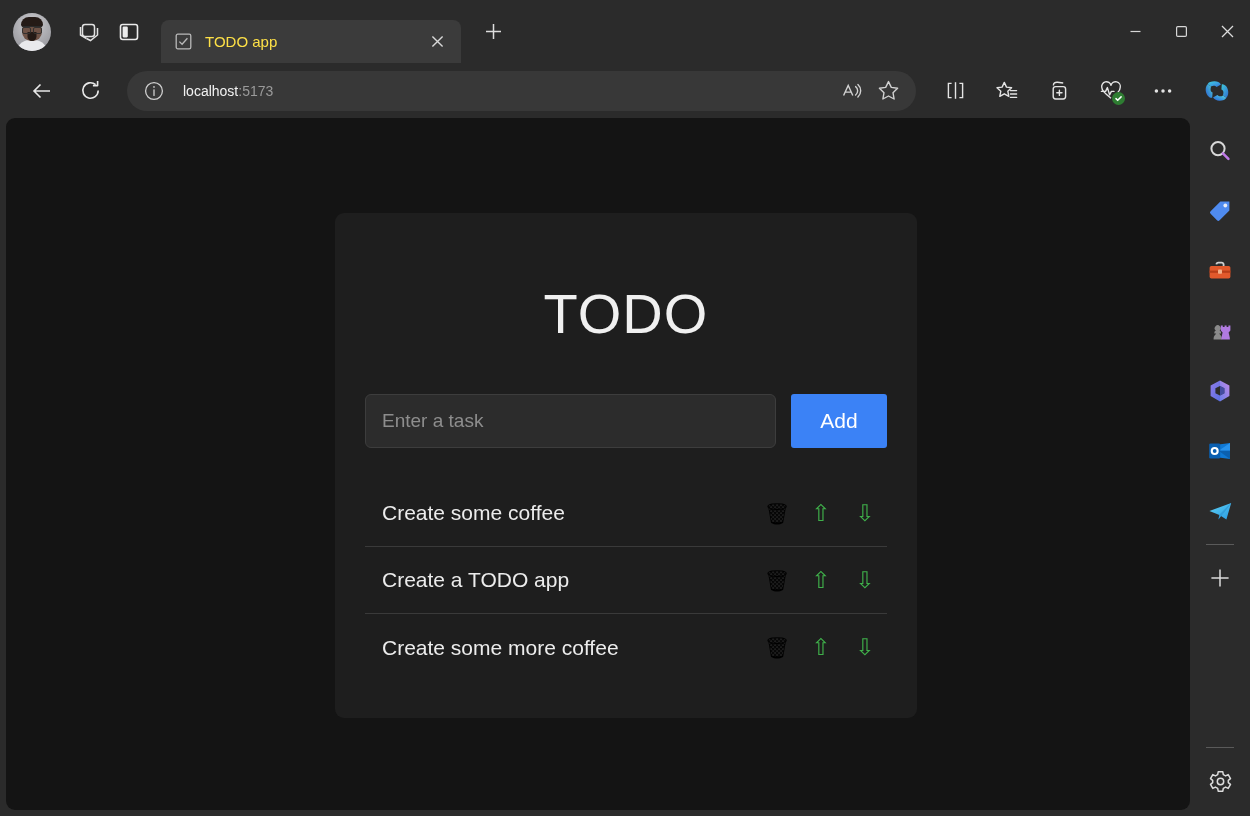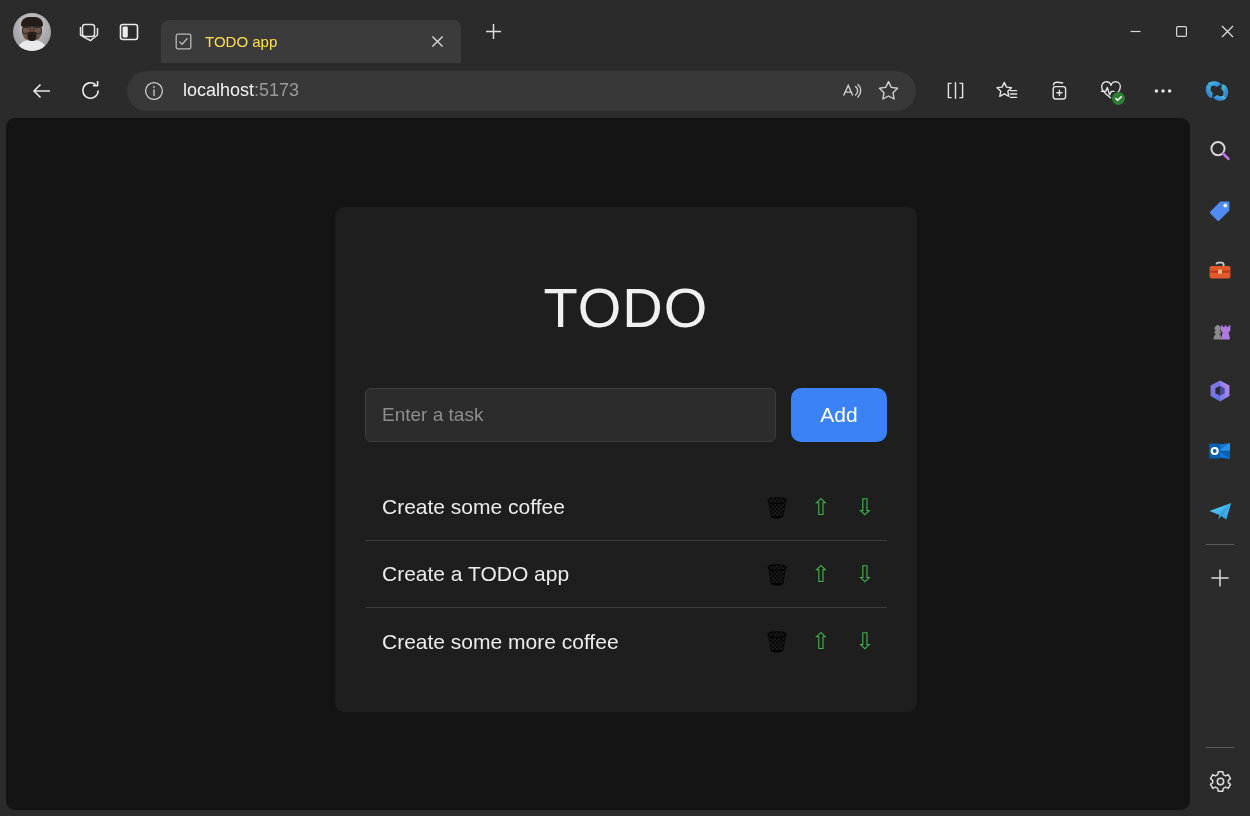--- a/index.html
+++ b/index.html
@@ -99,42 +99,42 @@
     margin-left: 10px;
   }
   .nav-btn.first { margin-left: 23px; }
   .omnibox {
     flex: 1; height: 40px; margin: 0 6px 0 18px;
     background: #383838; border-radius: 20px;
     display: flex; align-items: center; padding: 0 4px 0 16px;
   }
   .omni-info { width: 22px; height: 22px; flex: none; }
   .omni-url {
-    flex: 1; margin-left: 18px; font-size: 18px;
+    flex: 1; margin-left: 18px; font-size: 14px;
     color: #f2f2f2; white-space: nowrap; overflow: hidden;
   }
   .omni-url .port { color: #9a9a9a; }
   .omni-act {
     width: 36px; height: 36px; border-radius: 50%; flex: none;
     display: flex; align-items: center; justify-content: center;
   }
   .nav-right { display: flex; align-items: center; padding-right: 6px; }
   .nav-right .nav-btn { margin-left: 14px; }
 
   
   .viewport {
     position: absolute; top: 118px; left: 6px;
     width: 1184px; height: 692px;
     background: #141414;
     border-radius: 9px 9px 9px 9px;
     overflow: hidden;
   }
 
   .card {
-    position: absolute; left: 329px; top: 89px;
+    position: absolute; left: 329px; top: 95px;
     width: 582px; height: 505px;
     background: #1e1e1e; border-radius: 9px;
   }
   .card-title {
     text-align: center; color: #f0f0f0;
     font-size: 56px; font-weight: 400;
     letter-spacing: 1px; margin-top: 68px;
   }
   .input-row {
     display: flex; margin: 48px 30px 0 30px; gap: 15px;
@@ -142,21 +142,21 @@
   .task-input {
     flex: 1; height: 54px; background: #2c2c2c;
     border: 1px solid #3d3d3d; border-radius: 6px;
     color: #e8e8e8; font-size: 19px;
     font-family: "Liberation Sans", sans-serif;
     padding: 0 16px; outline: none;
   }
   .task-input::placeholder { color: #8d8d8d; }
   .add-btn {
     width: 96px; height: 54px; background: #3b82f6;
-    border: none; border-radius: 10px;
+    border: none; border-radius: 3px;
     color: #ffffff; font-size: 21px;
     font-family: "Liberation Sans", sans-serif; cursor: pointer;
   }
   .task-list { margin: 32px 30px 0 30px; }
   .task-row {
     display: flex; align-items: center;
     height: 67px; border-bottom: 1px solid #3a3a3a;
   }
   .task-row:last-child { border-bottom: none; }
   .task-label {

